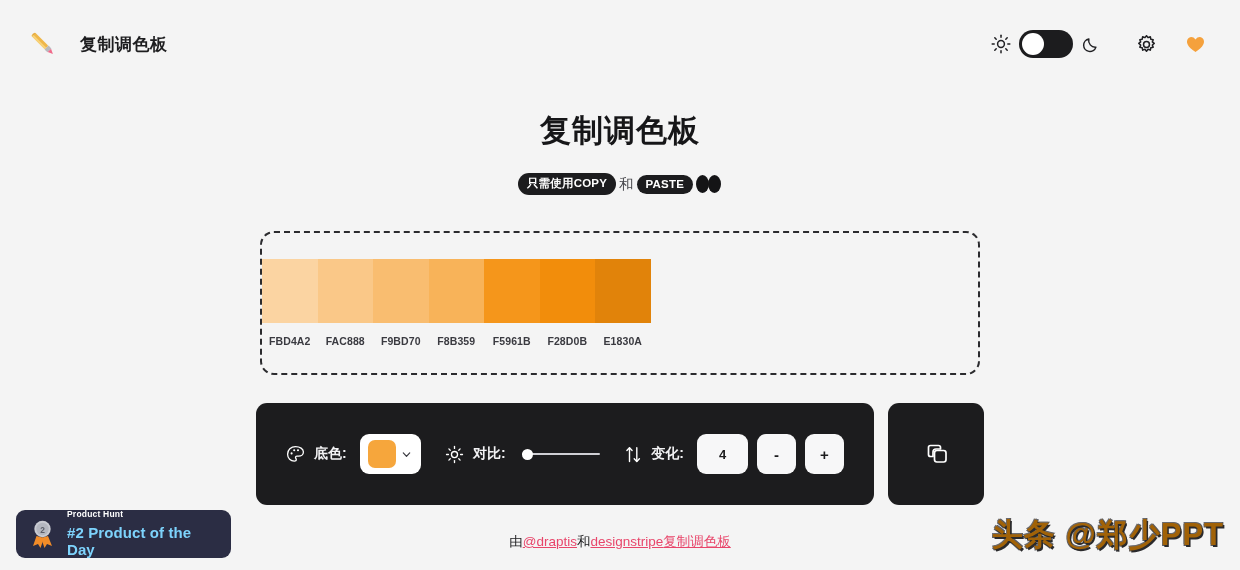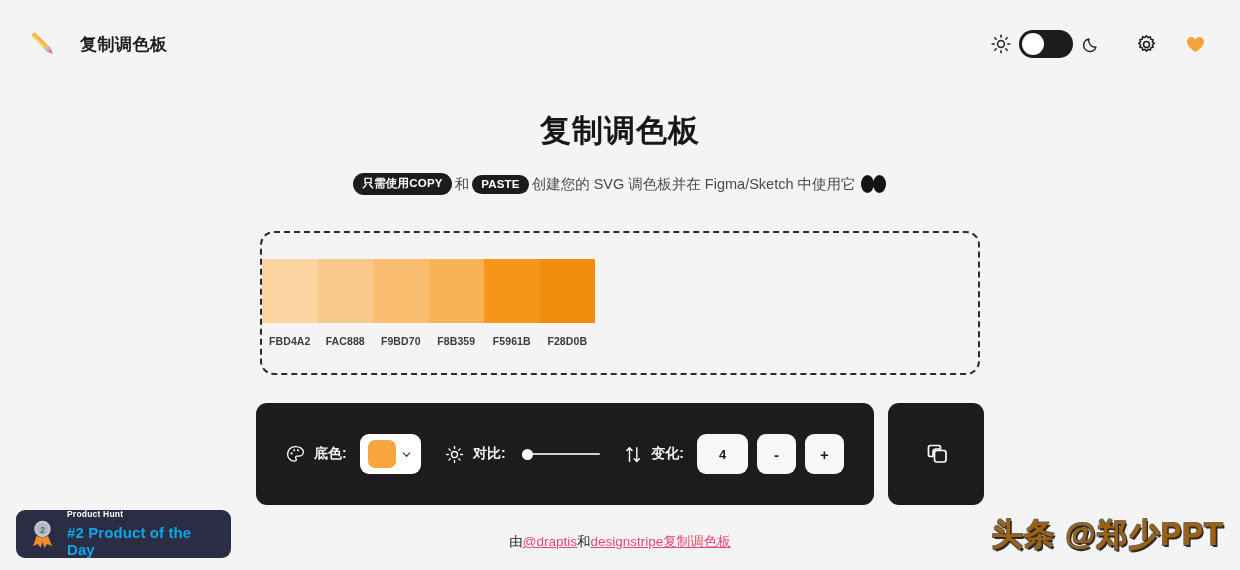--- a/index.html
+++ b/index.html
@@ -195,21 +195,21 @@
     gap: 11px;
     cursor: pointer;
   }
   .ph-medal { width: 27px; height: 30px; flex: none; }
   .ph-text { line-height: 1.15; }
   .ph-top {
     color: #ffffff; font-size: 8.5px; font-weight: bold;
     letter-spacing: .2px;
   }
   .ph-main {
-    color: #0ea5e9; font-size: 15px; font-weight: bold;
+    color: #7dd3fc; font-size: 15px; font-weight: bold;
     letter-spacing: .1px; margin-top: 4px;
   }
 
   
   .watermark {
     position: absolute; right: 16px; bottom: 14px;
     font-size: 31px; font-weight: bold;
     color: #a16207;
     letter-spacing: 1px;
     text-shadow:
@@ -279,21 +279,20 @@
     </span>
   </div>
 </div>
 
 <div class="hero">
   <div class="page-title">复制调色板</div>
   <div class="subtitle">
     <span class="kbd">只需使用COPY</span>
     <span class="sub-txt">和</span>
     <span class="kbd">PASTE</span>
-    <span class="sub-txt">创建您的 SVG 调色板并在 Figma/Sketch 中使用它</span>
     <span class="emoji-blob"></span>
   </div>
 </div>
 
 <div class="palette-card">
   <div class="swatch-row">
     <div class="swatch-col">
       <div class="swatch" style="background: rgb(251, 212, 162);"></div>
       <div class="swatch-label">FBD4A2</div>
     </div>
@@ -309,20 +308,24 @@
       <div class="swatch" style="background: rgb(248, 179, 89);"></div>
       <div class="swatch-label">F8B359</div>
     </div>
     <div class="swatch-col">
       <div class="swatch" style="background: rgb(245, 150, 27);"></div>
       <div class="swatch-label">F5961B</div>
     </div>
     <div class="swatch-col">
       <div class="swatch" style="background: rgb(242, 141, 11);"></div>
       <div class="swatch-label">F28D0B</div>
+    </div>
+    <div class="swatch-col">
+      <div class="swatch" style="background: rgb(225, 131, 10);"></div>
+      <div class="swatch-label">E1830A</div>
     </div>
   </div>
 </div>
 
 <div class="controls-row">
   <div class="control-bar">
 
     <div class="ctl-group">
       <span class="ctl-icon">
         <svg width="19" height="19" viewBox="0 0 19 19">

